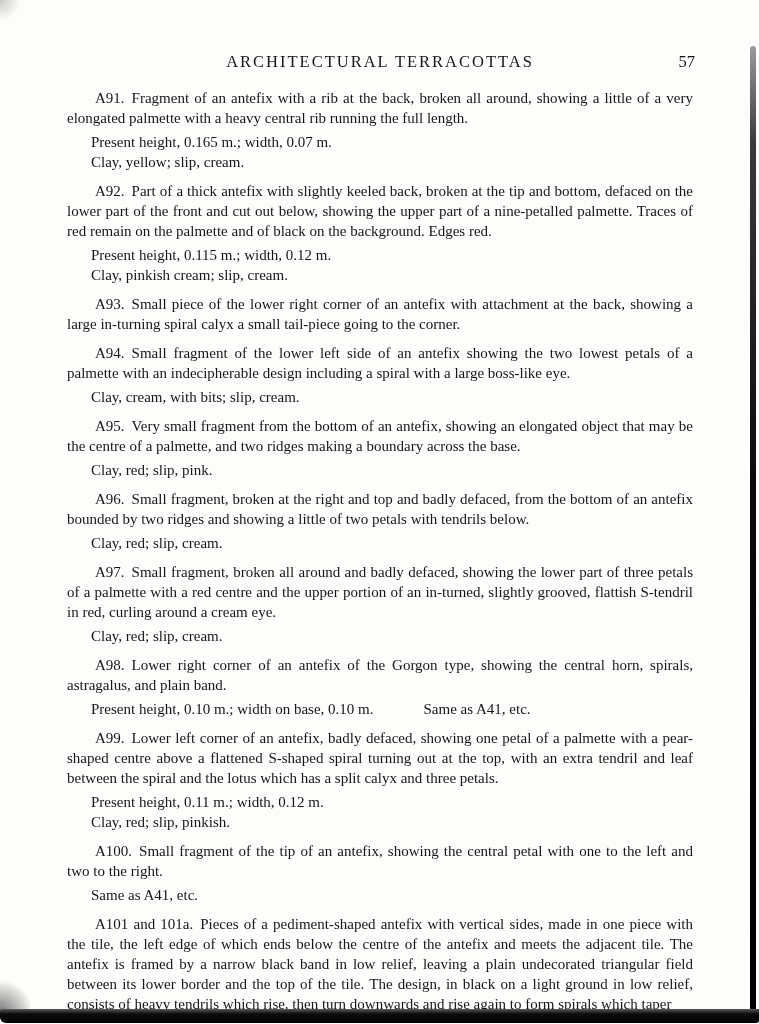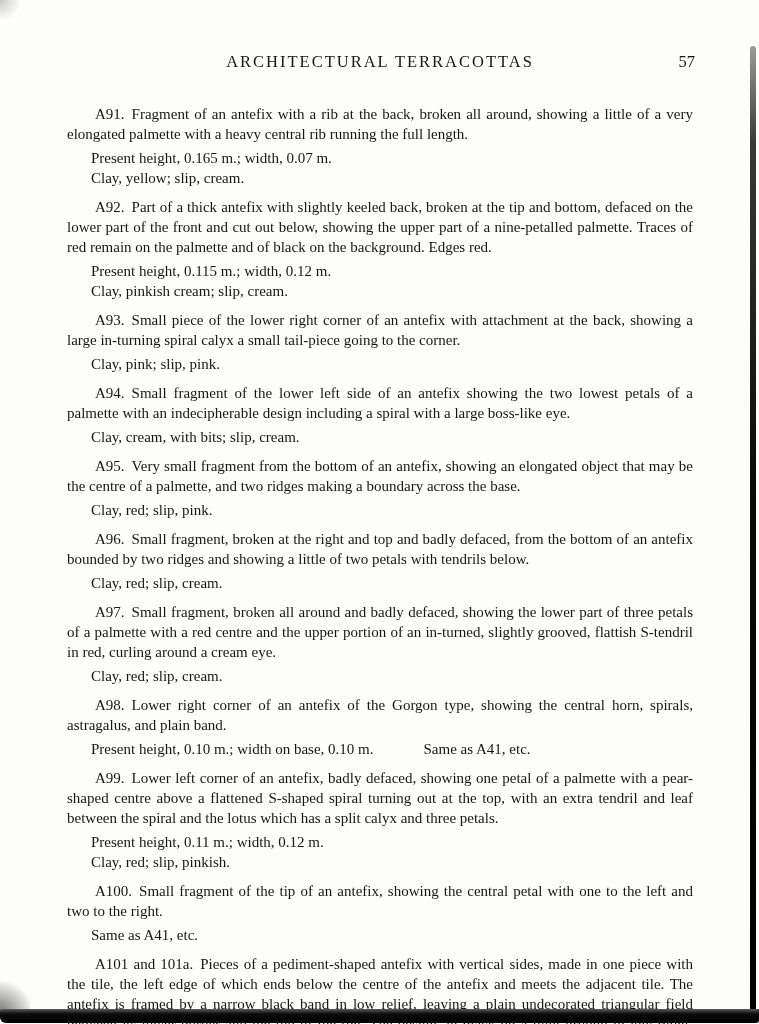--- a/index.html
+++ b/index.html
@@ -25,21 +25,21 @@
     left: 63px;
     right: 62px;
     top: 52px;
   }
   .page-header {
     position: relative;
     text-align: center;
     font-size: 16.5px;
     line-height: 20px;
     letter-spacing: 2px;
-    margin: 0 0 32px 0;
+    margin: 0 0 16px 0;
   }
   .page-number {
     position: absolute;
     right: 2px;
     top: 0;
     letter-spacing: 0;
   }
   .entry {
     margin: 0 0 9px 0;
   }
@@ -116,21 +116,20 @@
         </section>
 
   <section class="entry">
     <p class="entry-para"><span class="entry-number">A92.</span><span class="entry-desc">Part of a thick antefix with slightly keeled back, broken at the tip and bottom, defaced on the lower part of the front and cut out below, showing the upper part of a nine-petalled palmette. Traces of red remain on the palmette and of black on the background.  Edges red.</span></p>
   <p class="detail-line"><span>Present height, 0.115 m.; width, 0.12 m.</span></p>
           <p class="detail-line"><span>Clay, pinkish cream; slip, cream.</span></p>
         </section>
 
   <section class="entry">
     <p class="entry-para"><span class="entry-number">A93.</span><span class="entry-desc">Small piece of the lower right corner of an antefix with attachment at the back, showing a large in-turning spiral calyx a small tail-piece going to the corner.</span></p>
-  <p class="detail-line"><span>Clay, pink; slip, pink.</span></p>
         </section>
 
   <section class="entry">
     <p class="entry-para"><span class="entry-number">A94.</span><span class="entry-desc">Small fragment of the lower left side of an antefix showing the two lowest petals of a palmette with an indecipherable design including a spiral with a large boss-like eye.</span></p>
   <p class="detail-line"><span>Clay, cream, with bits; slip, cream.</span></p>
         </section>
 
   <section class="entry">
     <p class="entry-para"><span class="entry-number">A95.</span><span class="entry-desc">Very small fragment from the bottom of an antefix, showing an elongated object that may be the centre of a palmette, and two ridges making a boundary across the base.</span></p>
   <p class="detail-line"><span>Clay, red; slip, pink.</span></p>

